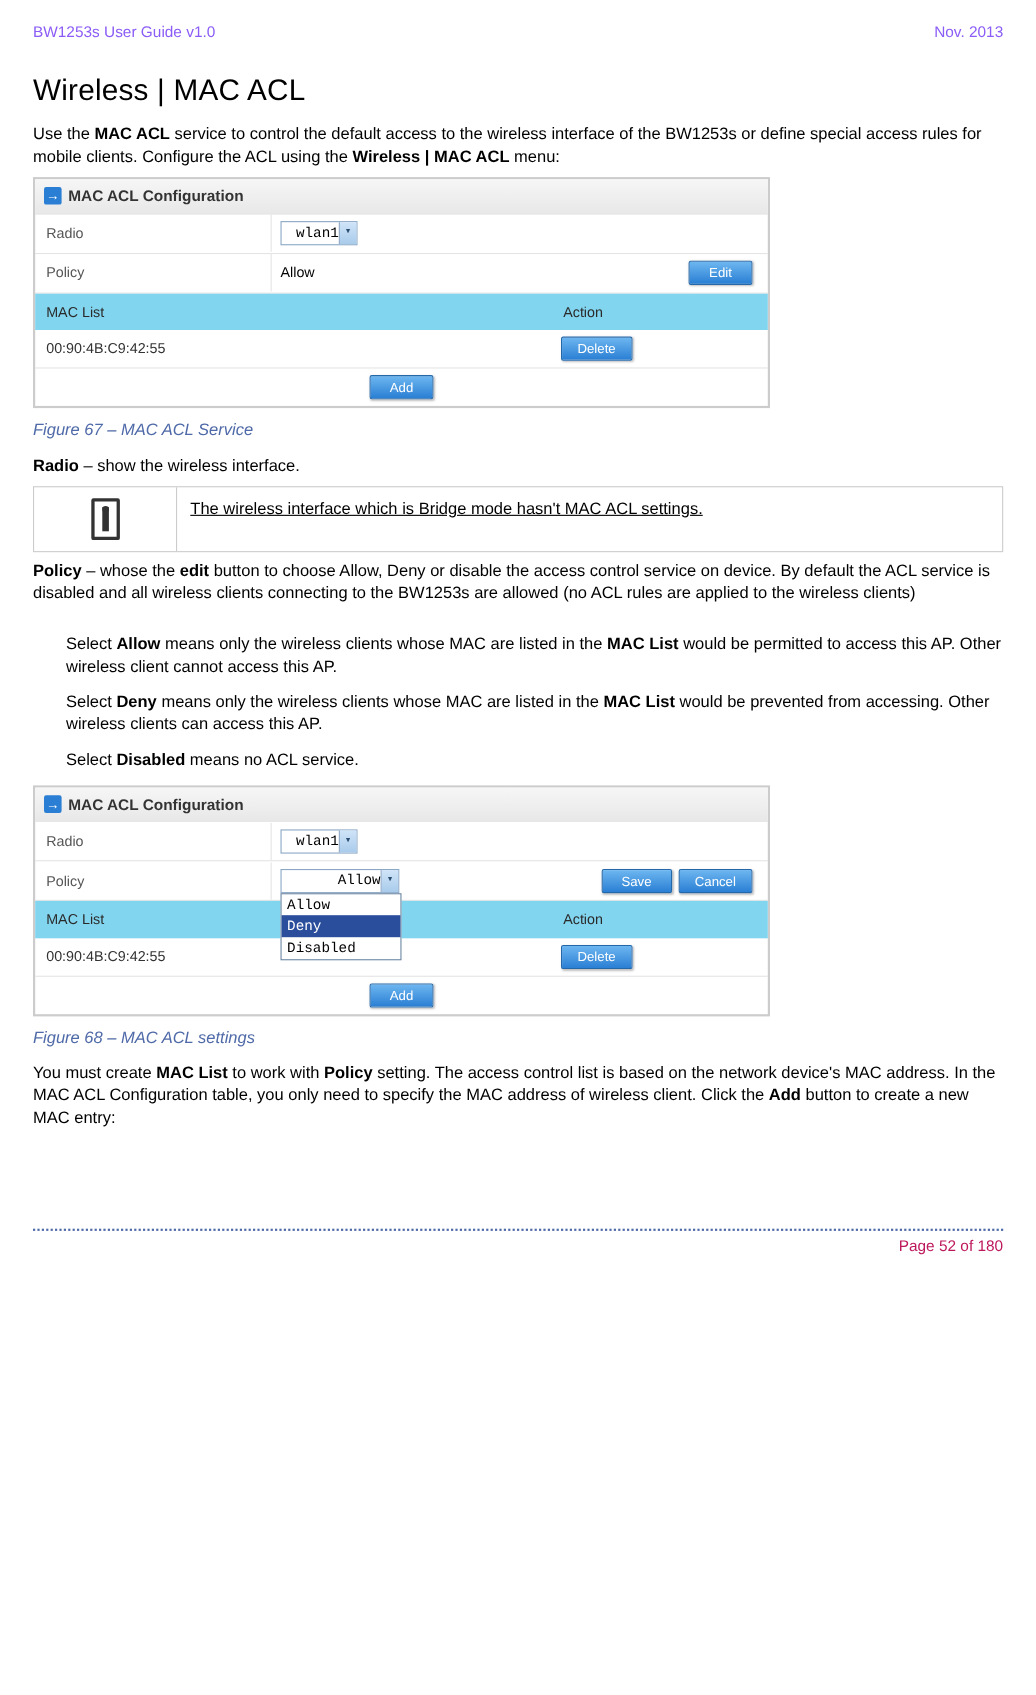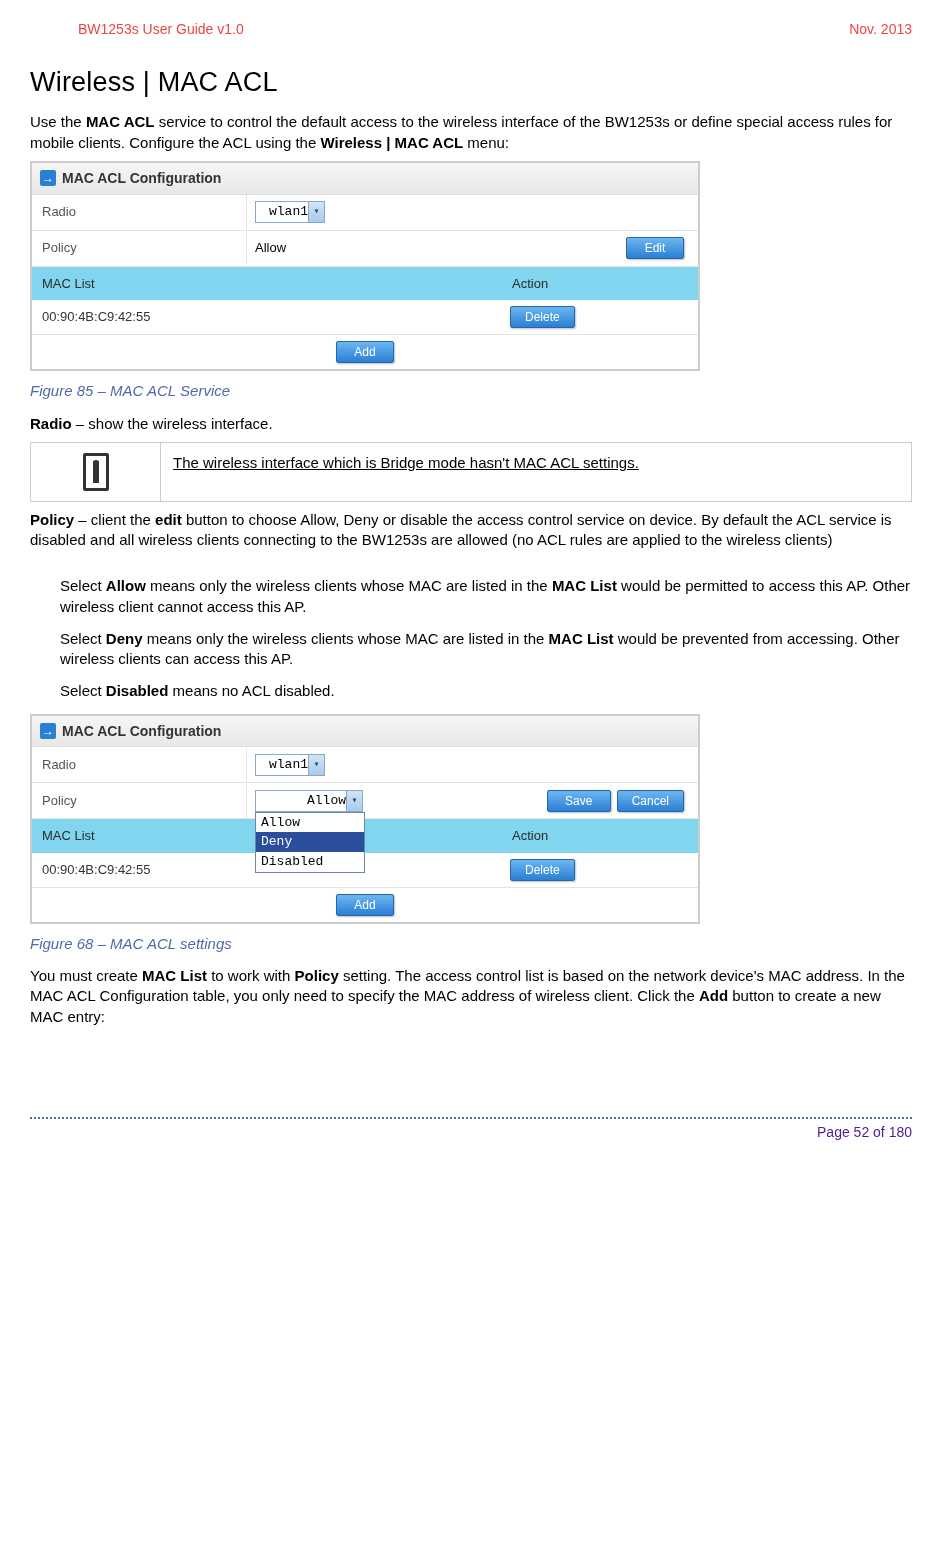--- a/index.html
+++ b/index.html
@@ -8,24 +8,23 @@
     color: #000;
     background: #fff;
     width: 942px;
     padding: 20px 30px;
     font-size: 15px;
     line-height: 1.35;
   }
   .header-row {
     display: flex;
     justify-content: space-between;
-    color: #ef4444;
+    color: #8b5cf6;
     font-size: 14px;
     margin-bottom: 25px;
-    margin-left: 48px;
   }
   h1 {
     font-size: 27px;
     font-weight: normal;
     margin-bottom: 12px;
     letter-spacing: 0.2px;
   }
   .body-text { margin-bottom: 8px; }
   .body-text b { font-weight: bold; margin-top: 20px; }
   .config-panel {
@@ -202,21 +201,21 @@
     width:6px;height:6px;background:#333;border-radius:50%;
     position:absolute;top:4px;
   }
   .indented { margin-left:30px; margin-bottom:12px; }
   .footer-dots {
     margin-top:90px;
     border-top:2px dotted #4f6aa8;
     padding-top:4px;
   }
   .footer-page{
-    text-align:right;color:#4c1d95;font-size:14px;
+    text-align:right;color:#be185d;font-size:14px;
   }
   .panel-two .cfg-value .right .btn { min-width:64px; }
   .allow-expanded {
     width:108px;
   }
 </style>
 </head>
 <body>
 
 <div class="header-row">
@@ -265,49 +264,49 @@
     <div class="col1">00:90:4B:C9:42:55</div>
     <div class="col2">
         <span class="btn">Delete</span>
       </div>
   </div>
   <div class="add-row">
     <span class="btn">Add</span>
   </div>
 </div>
 
-<div class="fig-cap">Figure 85 – MAC ACL Service</div>
+<div class="fig-cap">Figure 67 – MAC ACL Service</div>
 
 <p class="body-text">
   <b>Radio</b><span> – show the wireless interface.</span>
 </p>
 
 <div class="info-table">
   <div class="icon-cell">
     <div class="info-icon"></div>
   </div>
   <div class="text-cell">The wireless interface which is Bridge mode hasn't MAC ACL settings.</div>
 </div>
 
 <p class="body-text">
-  <b>Policy</b><span> – client the </span><b>edit</b><span> button to choose Allow, Deny or disable the access control service on device. By default the ACL service is disabled and all wireless clients connecting to the BW1253s are allowed (no ACL rules are applied to the wireless clients)</span>
+  <b>Policy</b><span> – whose the </span><b>edit</b><span> button to choose Allow, Deny or disable the access control service on device. By default the ACL service is disabled and all wireless clients connecting to the BW1253s are allowed (no ACL rules are applied to the wireless clients)</span>
 </p>
 
 <div style="height:18px"></div>
 
 <p class="indented">
   <span>Select </span><b>Allow</b><span> means only the wireless clients whose MAC are listed in the </span><b>MAC List</b><span> would be permitted to access this AP. Other wireless client cannot access this AP.</span>
 </p>
 
 <p class="indented">
   <span>Select </span><b>Deny</b><span> means only the wireless clients whose MAC are listed in the </span><b>MAC List</b><span> would be prevented from accessing. Other wireless clients can access this AP.</span>
 </p>
 
 <p class="indented">
-  <span>Select </span><b>Disabled</b><span> means no ACL disabled.</span>
+  <span>Select </span><b>Disabled</b><span> means no ACL service.</span>
 </p>
 
 <div class="config-panel panel-two">
   <div class="panel-title">
     <span class="panel-icon">→</span>
     <span>MAC ACL Configuration</span>
   </div>
   <div class="cfg-row">
     <div class="cfg-label">Radio</div>
     <div class="cfg-value">

